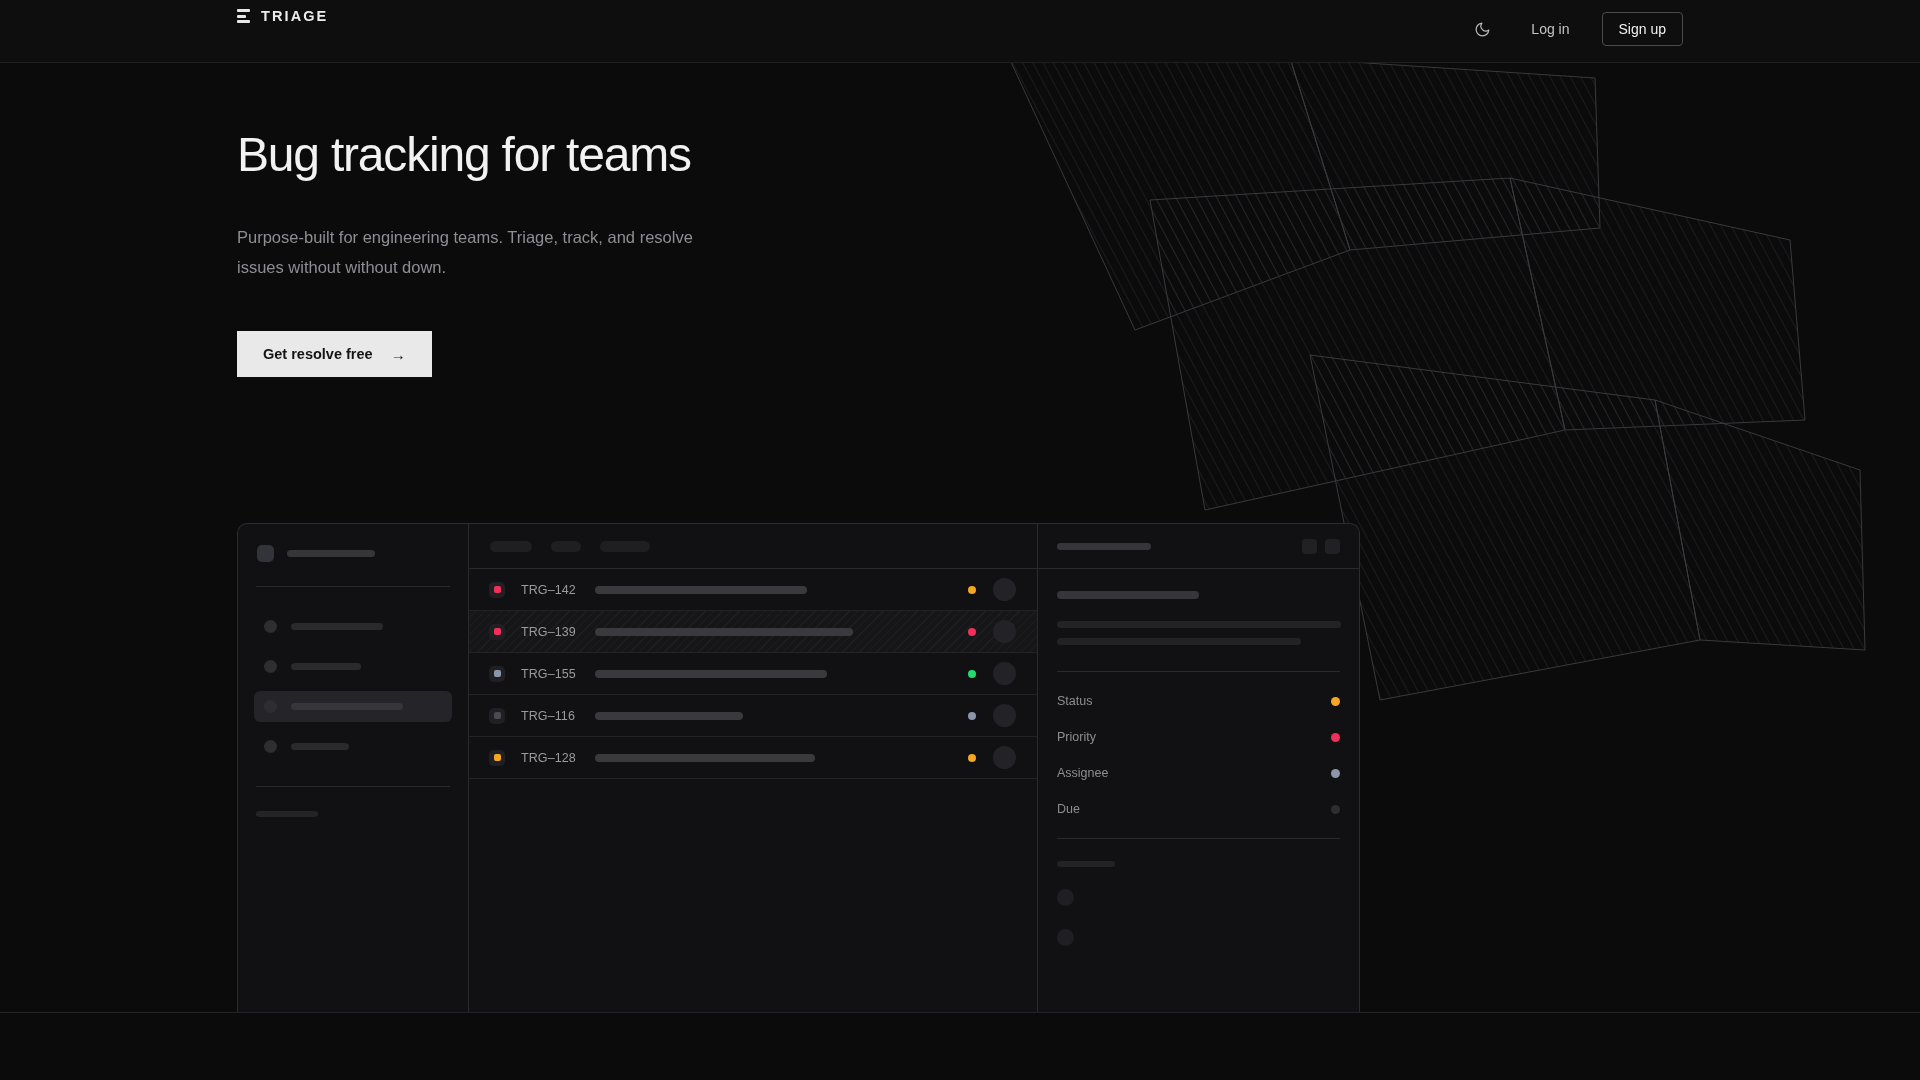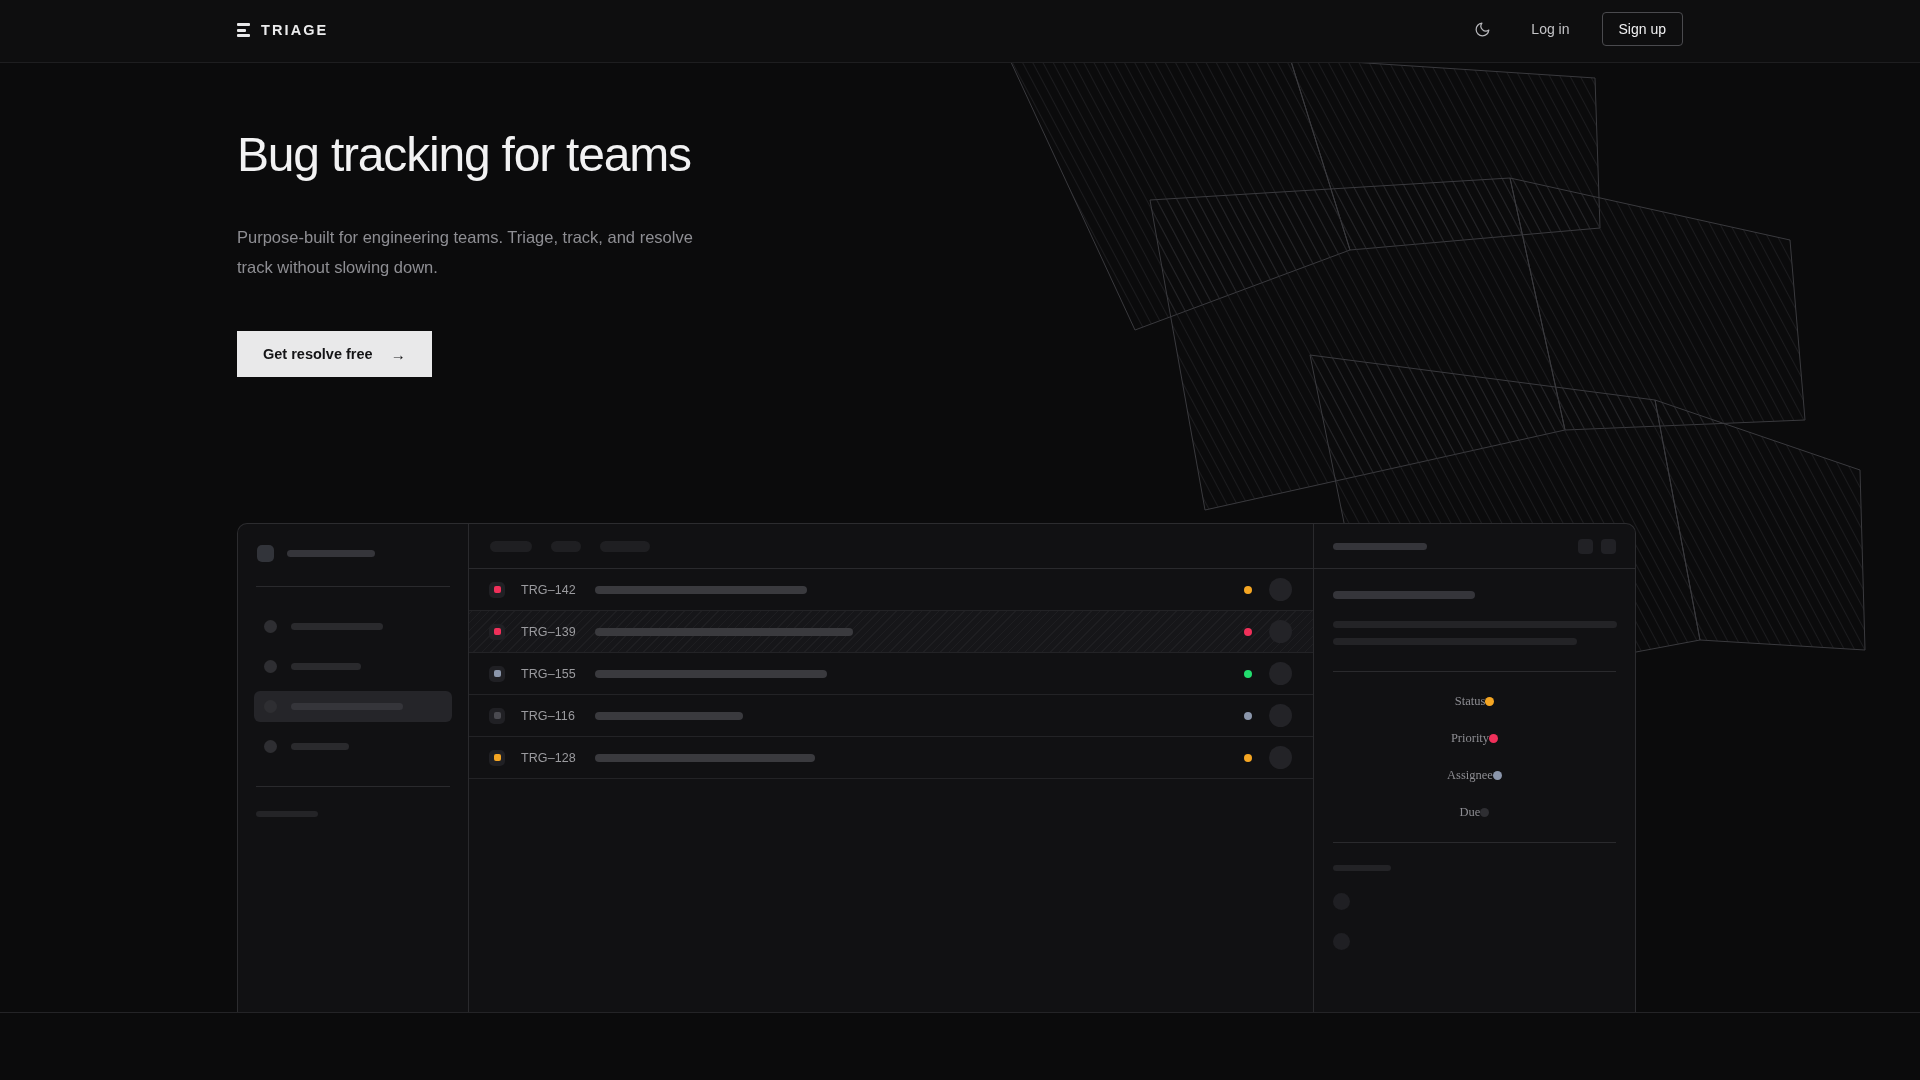--- a/index.html
+++ b/index.html
@@ -18,21 +18,21 @@
   }
 
   
   .header {
     position:absolute; top:0; left:0; width:1920px; height:63px;
     background:#0e0e0f;
     border-bottom:1px solid #1e1e20;
     z-index:5;
   }
   .logo-wrap {
-    position:absolute; left:237px; top:22px;
+    position:absolute; left:237px; top:8px;
     display:flex; align-items:center; gap:11px;
   }
   .logo-mark { display:flex; flex-direction:column; gap:2.5px; width:13px; }
   .logo-mark i { display:block; height:3px; background:#e8e8ea; border-radius:1px; }
   .logo-mark i:nth-child(1){ width:13px; }
   .logo-mark i:nth-child(2){ width:9px; }
   .logo-mark i:nth-child(3){ width:13px; }
   .logo-text {
     color:#ececed; font-size:14.5px; font-weight:bold;
     letter-spacing:2.1px;
@@ -73,21 +73,21 @@
     background:#e9e9ea; color:#141416;
     font-size:14.5px; font-weight:bold;
     padding:15px 26px; border:none; cursor:pointer;
     font-family:"Liberation Sans", sans-serif;
   }
   .cta .arrow { font-size:15px; line-height:1; }
 
   
   .mock {
     position:absolute; left:237px; top:523px;
-    width:1399px; height:489px;
+    width:1123px; height:489px;
     border:1px solid #2c2c2f;
     border-bottom:none;
     border-radius:10px 10px 0 0;
     background:#111113;
     display:flex; overflow:hidden; z-index:2;
   }
   .mock-sidebar {
     width:231px; flex:0 0 231px;
     border-right:1px solid #2a2a2d;
     padding:18px 16px 0 16px;
@@ -152,23 +152,22 @@
   .detail-head {
     height:45px; flex:0 0 45px;
     border-bottom:1px solid #2a2a2d;
     display:flex; align-items:center; padding:0 19px;
   }
   .detail-head .skel { flex:0 0 auto; }
   .head-btns { margin-left:auto; display:flex; gap:8px; }
   .head-btn { width:15px; height:15px; border-radius:4px; background:#212125; cursor:pointer; }
   .detail-body { padding:22px 19px 0 19px; }
   .meta-row {
-    display:flex; align-items:center; justify-content:center;
+    display:flex; align-items:center; justify-content:space-between;
     margin-bottom:22px;
-    font-family:Liberation Serif, serif;
   }
   .meta-label { color:#8d8d92; font-size:12.5px; }
   .meta-dot { width:9px; height:9px; border-radius:50%; }
   .detail-hr { height:1px; background:#2a2a2d; margin:6px 0 22px 0; }
   .comment-avatar { width:17px; height:17px; border-radius:50%; background:#1f1f23; margin-bottom:23px; }
 
   
   .footer-rule {
     position:absolute; left:0; top:1012px; width:1920px; height:1px;
     background:#242427; z-index:4;
@@ -212,21 +211,21 @@
       </div>
       <div class="login-link">Log in</div>
       <button class="signup-btn">Sign up</button>
     </div>
   </div>
 
   <div class="hero">
     <h1>
       <span>Bug tracking for teams</span><br>
     </h1>
-    <p>Purpose-built for engineering teams. Triage, track, and resolve track without slowing down.</p>
+    <p>Purpose-built for engineering teams. Triage, track, and resolve issues without without down.</p>
     <button class="cta">
       <span>Get resolve free</span>
       <span class="arrow">→</span>
     </button>
   </div>
 
   <div class="mock">
 
     <div class="mock-sidebar">
       <div class="ws-row">

